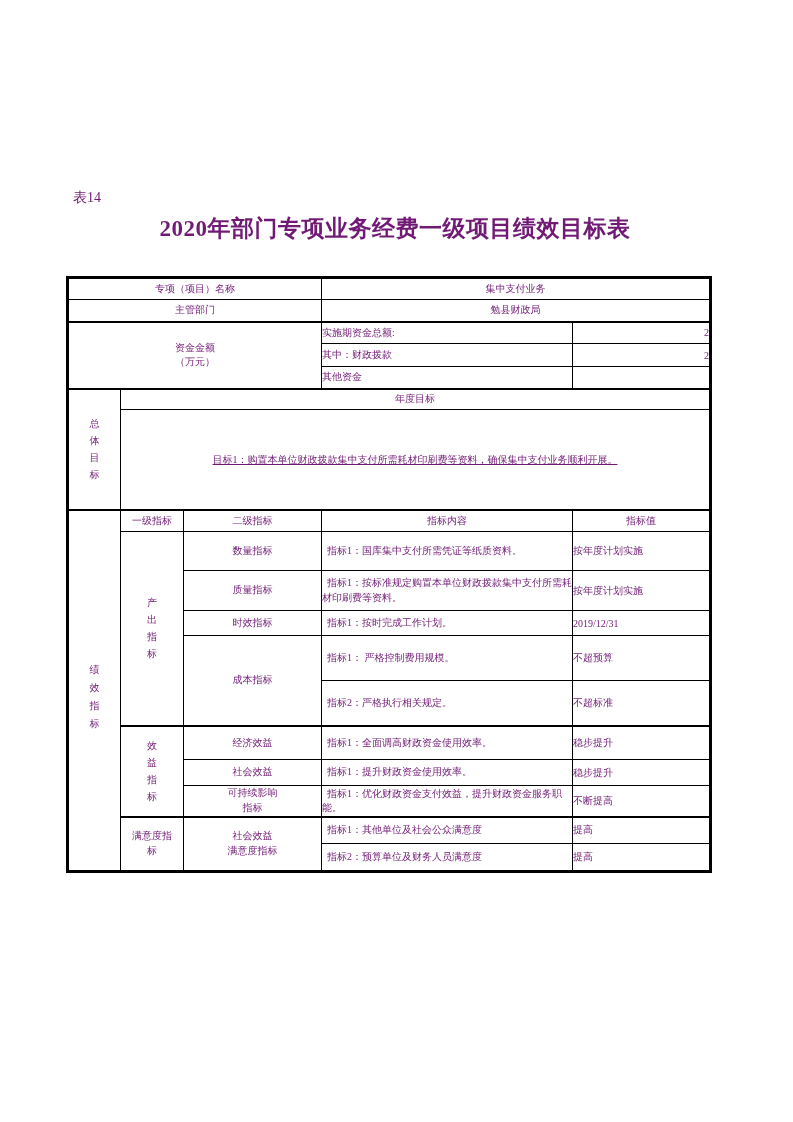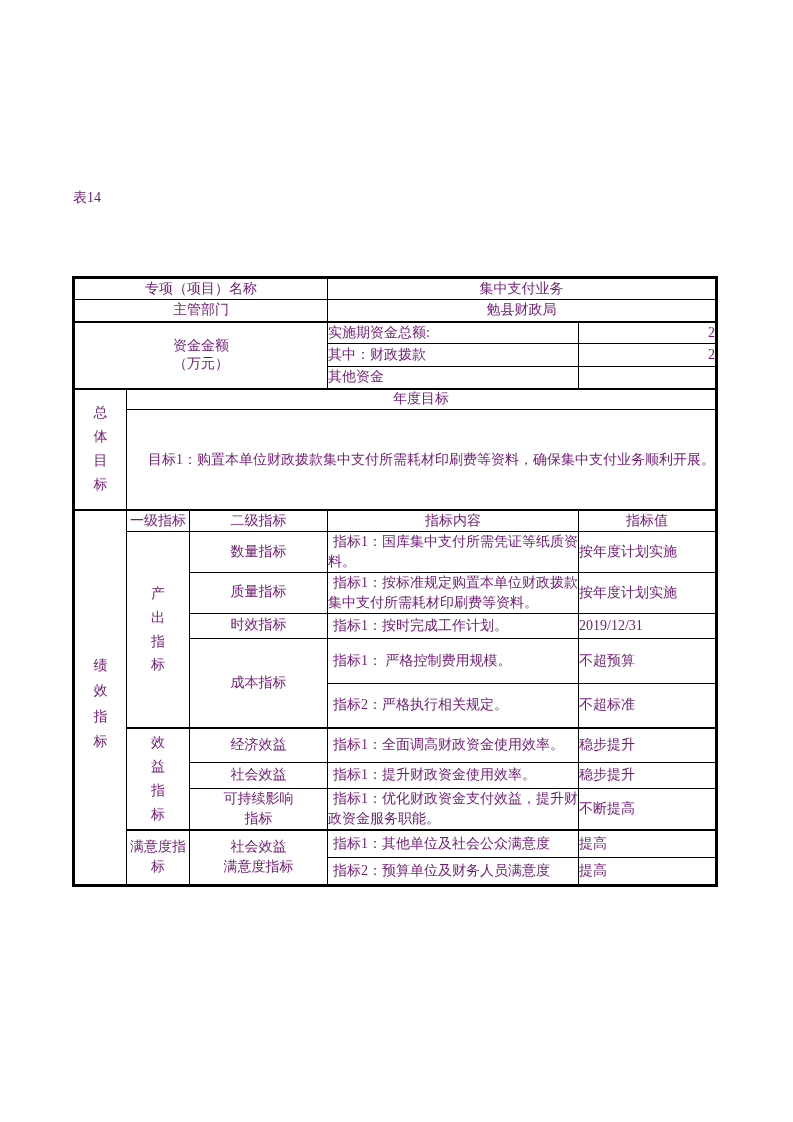--- a/index.html
+++ b/index.html
@@ -14,25 +14,25 @@
   }
   .sheet-label{
     position:absolute;left:73px;top:189px;
     font-size:14px;
   }
   .doc-title{
     position:absolute;left:73px;top:213px;width:644px;
     text-align:center;font-size:23px;font-weight:bold;letter-spacing:0.5px;
   }
   table.main{
-    position:absolute;left:72px;top:276px;
+    position:absolute;left:66px;top:276px;
     border-collapse:collapse;
     table-layout:fixed;
     width:645px;
-    font-size:14px;
+    font-size:10px;
   }
   table.main td{
     border:1px solid #000;
     padding:0;
     vertical-align:middle;
     overflow:hidden;
   }
   table.main{border:3px solid #000;}
   tr.sec td{border-top:2px solid #000;}          
   
@@ -46,35 +46,36 @@
   .content{
     text-align:left;padding:2px 4px 2px 5px;line-height:1.42;
     text-indent:5px;
     font-family:Liberation Serif, serif;
   }
   .val{text-align:left;padding-right:2px;}
   .numval{text-align:right;padding-right:3px;}
   .fund0{text-align:left;padding-left:6px;}
   .fund1{text-align:left;padding-left:40px;}
   .fund2{text-align:left;padding-left:80px;}
-  .goalcell{vertical-align:top;padding:20px 8px 4px 9px;text-align:right;line-height:1.5;}
+  .goalcell{vertical-align:top;padding:20px 8px 4px 9px;text-align:center;line-height:1.5;text-decoration:underline;}
   .vert{
     width:1em;margin:0 auto;word-break:break-all;
     line-height:1.7;text-align:center;
   }
   .vert.tall{line-height:1.8;margin-top:13px;}
   .wrap4{width:4em;margin:0 auto;word-break:break-all;text-align:center;line-height:1.45;}
   .lvl2{line-height:1.45;font-family:Liberation Serif, serif;}
 </style>
 </head>
 <body>
 
 <div class="page">
 
   <div class="sheet-label">表14</div>
+  <div class="doc-title">2020年部门专项业务经费一级项目绩效目标表</div>
 
   <table class="main">
     <colgroup>
       <col style="width:53px">
       <col style="width:63px">
       <col style="width:138px">
       <col style="width:251px">
       <col style="width:138px">
     </colgroup>
 

